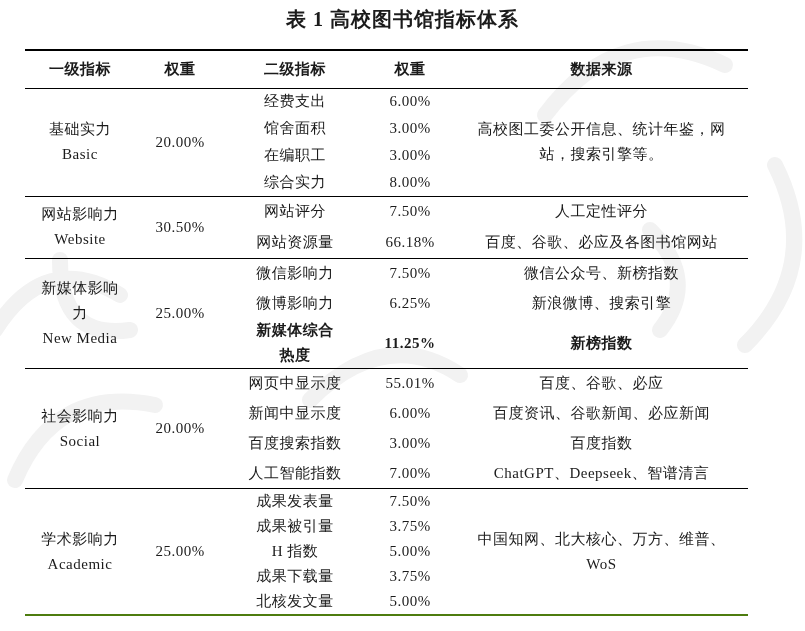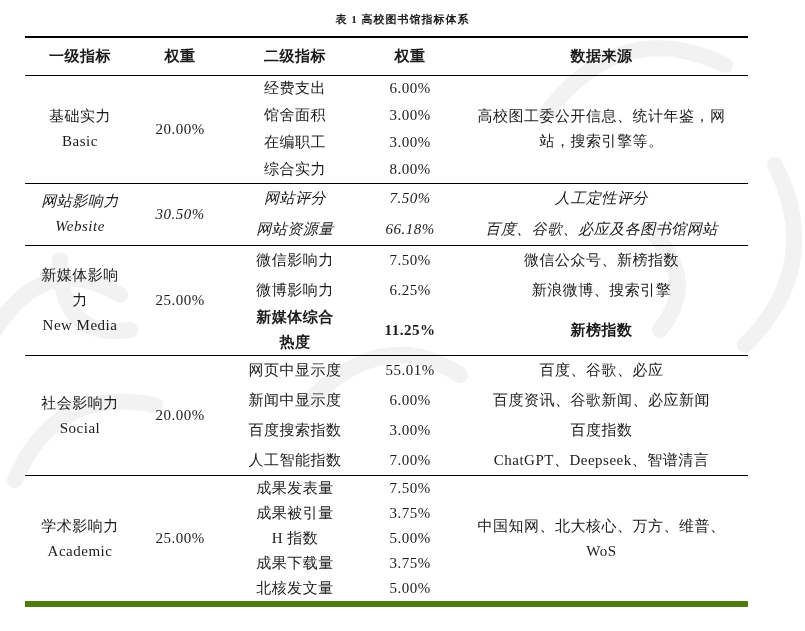--- a/index.html
+++ b/index.html
@@ -16,34 +16,34 @@
     position: absolute;
     left: 0; top: 0;
     width: 805px; height: 631px;
     z-index: 0;
     pointer-events: none;
   }
   .content { position: relative; z-index: 1; }
   .table-title {
     text-align: center;
     font-weight: bold;
-    font-size: 11px;
+    font-size: 20px;
     letter-spacing: 1px;
     padding-top: 9px;
     height: 20px;
     line-height: 20px;
   }
   table.indicator {
     border-collapse: collapse;
     table-layout: fixed;
     margin-left: 25px;
-    margin-top: 7px;
+    margin-top: 20px;
     width: 723px;
     border-top: 2px solid #000;
-    border-bottom: 6px solid #4d7c0f;
+    border-bottom: 2px solid #4d7c0f;
   }
   col.c1 { width: 110px; }
   col.c2 { width: 90px; }
   col.c3 { width: 140px; }
   col.c4 { width: 90px; }
   col.c5 { width: 293px; }
   th, td {
     text-align: center;
     vertical-align: middle;
     font-size: 15px;
@@ -51,21 +51,21 @@
     letter-spacing: 0.5px;
     line-height: 25px;
   }
   thead tr { height: 38px; }
   thead th {
     font-weight: bold;
     border-bottom: 1px solid #000;
   }
   tbody.section { border-bottom: 1px solid #000; }
   tbody.s0 tr { height: 27px; }
-  tbody.s1 tr { height: 31px; font-style: italic; }
+  tbody.s1 tr { height: 31px; }
   tbody.s2 tr { height: 30px; }
   tbody.s2 tr:nth-child(3) { height: 47px; font-weight: bold; }
   tbody.s3 tr { height: 30px; }
   tbody.s4 tr { height: 25px; }
 </style>
 </head>
 <body>
 
 <div class="page">
 

